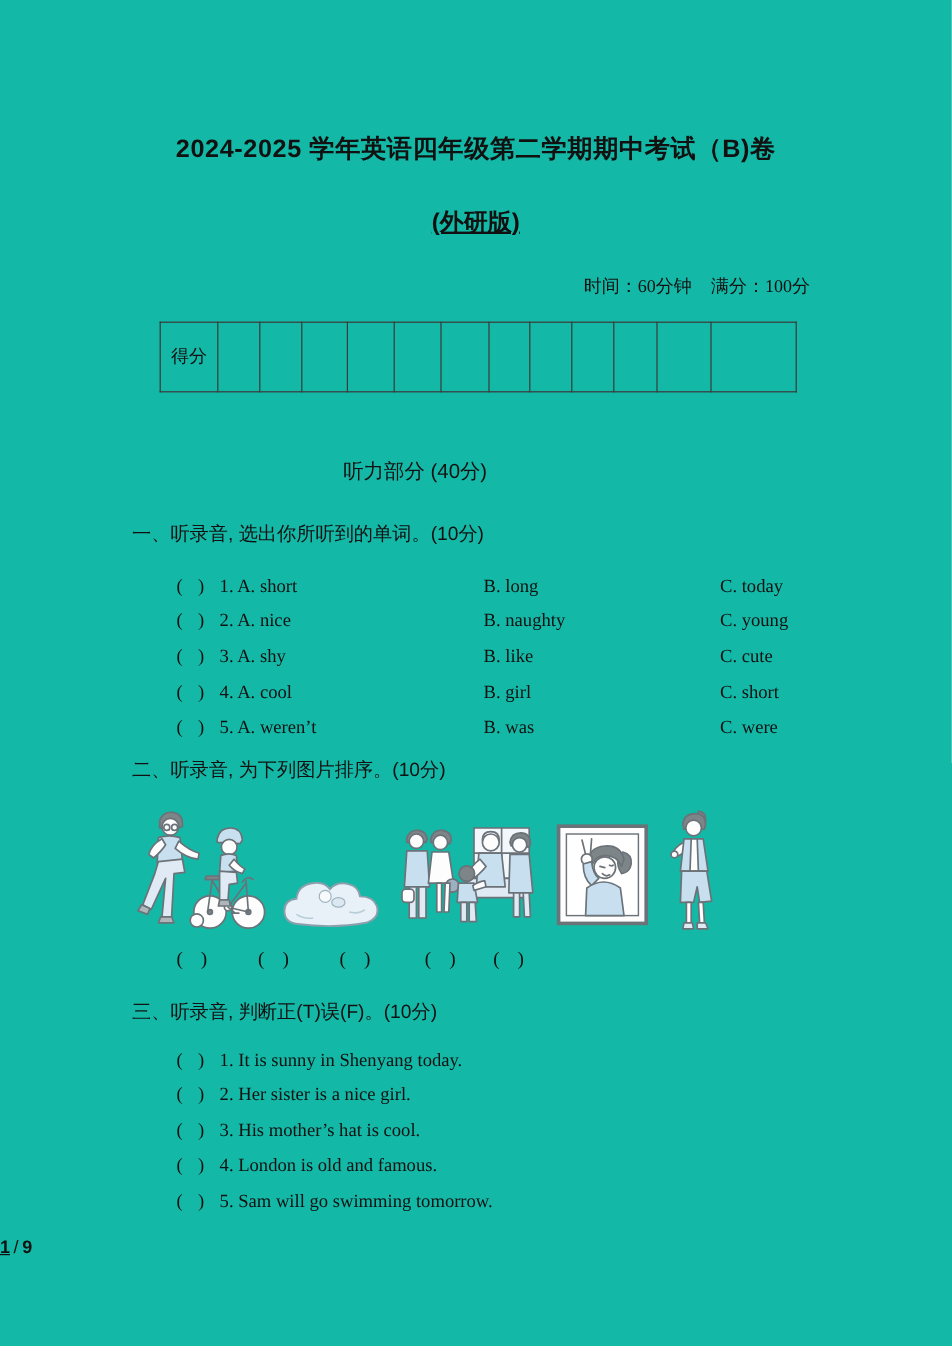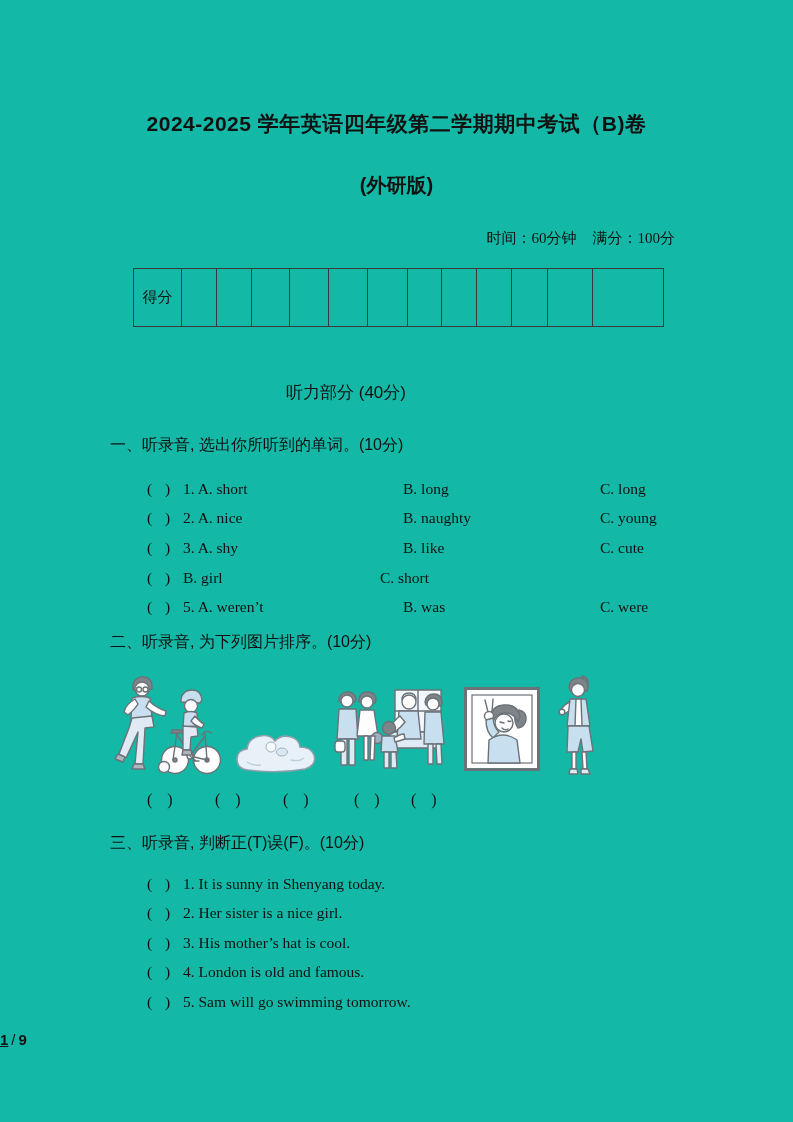--- a/index.html
+++ b/index.html
@@ -11,21 +11,21 @@
     --blue2:#dfeaf4;
     --outline:#6b7278;
   }
   html,body{margin:0;padding:0;}
   body{width:793px;height:1122px;background:#fff;overflow:hidden;}
   .page{position:relative;width:793px;height:1122px;background:#14b8a6;color:var(--ink);}
 
   .title{position:absolute;top:110px;left:0;width:793px;margin:0;text-align:center;
          font:700 21px var(--sans);letter-spacing:.5px;}
   .subtitle{position:absolute;top:172px;left:0;width:793px;margin:0;text-align:center;
-         font:700 20px var(--sans);}
+         font:700 20px var(--sans);text-decoration:underline;}
   .meta{position:absolute;top:229px;right:118px;font:15px var(--serif);white-space:nowrap;}
   .meta .gap{display:inline-block;width:16px;}
 
   table.score-table{position:absolute;top:268px;left:133px;width:531px;
          border-collapse:collapse;table-layout:fixed;font:16px var(--sans);}
   table.score-table td{border:1px solid var(--line);text-align:center;vertical-align:middle;
          padding:0;overflow:hidden;}
   table.score-table tr.r1 td{height:44px;}
   table.score-table tr.r2 td{height:57px;}
   table.score-table td.lab{font-size:15px;}
@@ -105,36 +105,37 @@
 
   <div class="part-heading">听力部分 (40分)</div>
 
   <div class="sec-title sec1-title">一、听录音, 选出你所听到的单词。(10分)</div>
 
   <div class="opt-block">
     <div class="opt-row">
       <span class="paren">( )</span>
       <span class="col-a">1. A. short</span>
       <span class="col-b">B. long</span>
-      <span class="col-c">C. long</span>
+      <span class="col-c">C. today</span>
     </div>
     <div class="opt-row">
       <span class="paren">( )</span>
       <span class="col-a">2. A. nice</span>
       <span class="col-b">B. naughty</span>
       <span class="col-c">C. young</span>
     </div>
     <div class="opt-row">
       <span class="paren">( )</span>
       <span class="col-a">3. A. shy</span>
       <span class="col-b">B. like</span>
       <span class="col-c">C. cute</span>
     </div>
     <div class="opt-row">
       <span class="paren">( )</span>
+      <span class="col-a">4. A. cool</span>
       <span class="col-b">B. girl</span>
       <span class="col-c">C. short</span>
     </div>
     <div class="opt-row">
       <span class="paren">( )</span>
       <span class="col-a">5. A. weren’t</span>
       <span class="col-b">B. was</span>
       <span class="col-c">C. were</span>
     </div>
   </div>

